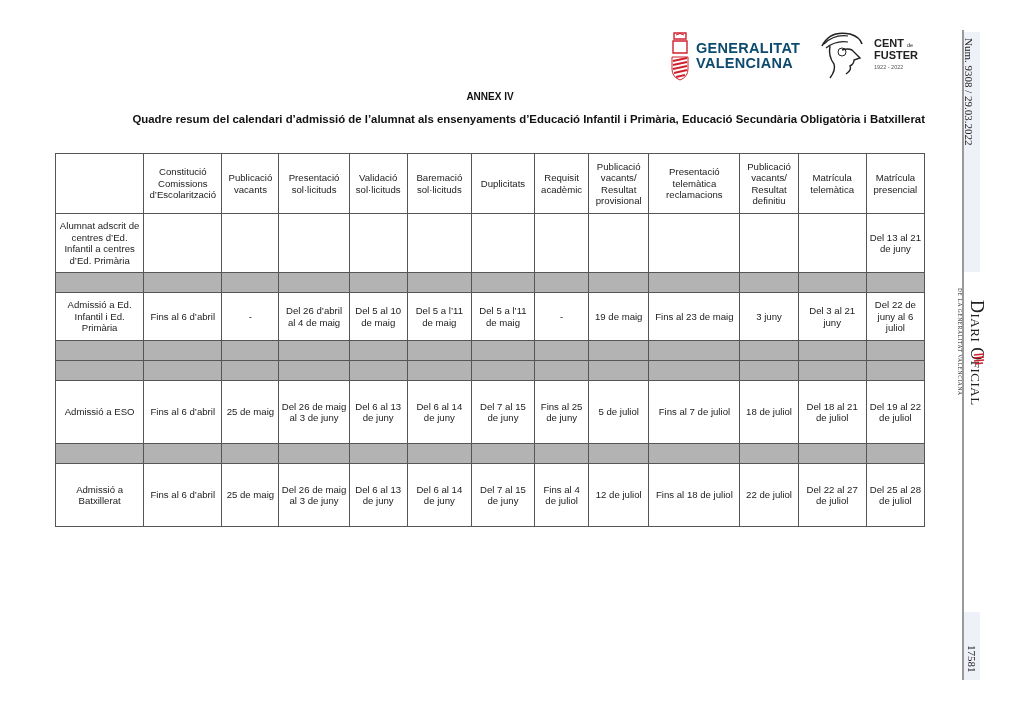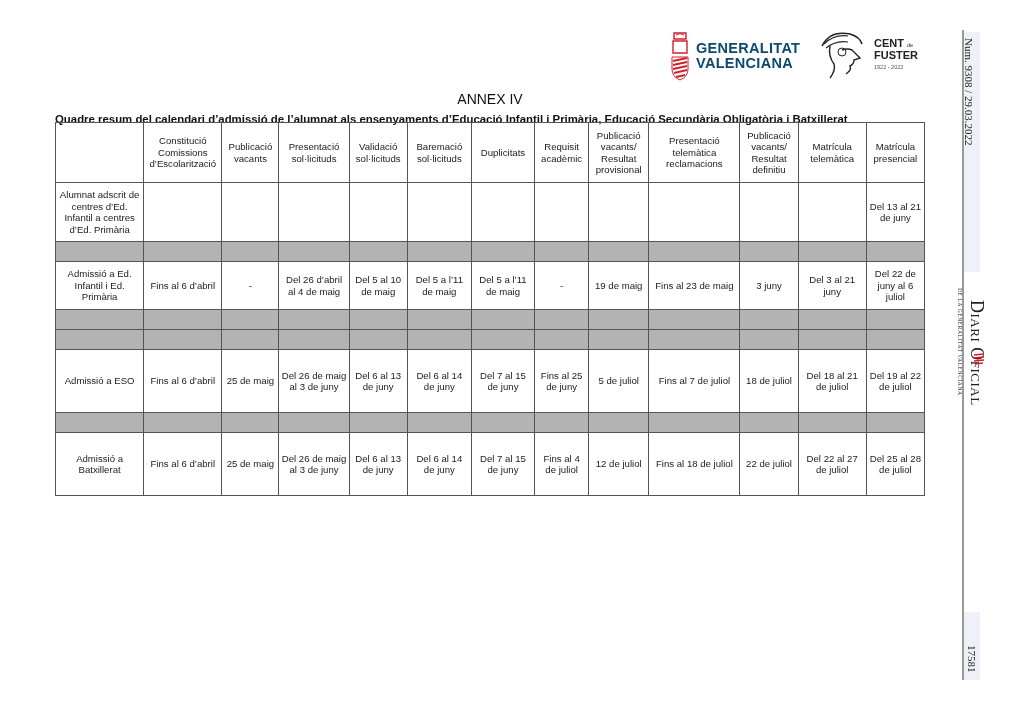--- a/index.html
+++ b/index.html
@@ -16,24 +16,24 @@
 
   .sidebar-line { position:absolute; left:962px; top:30px; width:2px; height:650px; background:#9a9a9a; }
   .sidebar-band { position:absolute; left:964px; width:16px; background:#eef1f8; }
   .vtext { position:absolute; writing-mode:vertical-rl; font-family:"Liberation Serif", serif; color:#222; }
   .v-num { left:963px; top:38px; font-size:11px; }
   .v-diari { left:966px; top:300px; font-size:18px; letter-spacing:0.5px; font-variant:small-caps; }
   .v-diari-sub { left:957px; top:288px; font-size:5.5px; letter-spacing:0.6px; }
   .v-page { left:966px; top:645px; font-size:11px; }
   .diari-mark { position:absolute; left:972px; top:352px; width:14px; height:14px; }
 
-  .annex-title { position:absolute; left:0; width:980px; top:91px; text-align:center; font-weight:normal; font-size:14px; }
-  .subtitle { position:absolute; left:55px; width:870px; top:113px; text-align:left; font-weight:bold; font-size:11.4px; line-height:12.5px; }
-
-  table.cal { position:absolute; left:55px; top:122px; border-collapse:collapse; table-layout:fixed; width:870px;border-radius:30px; }
+  .annex-title { position:absolute; left:0; width:980px; top:91px; text-align:center; font-weight:bold; font-size:10px; }
+  .subtitle { position:absolute; left:55px; width:870px; top:113px; text-align:right; font-weight:bold; font-size:11.4px; line-height:12.5px; }
+
+  table.cal { position:absolute; left:55px; top:153px; border-collapse:collapse; table-layout:fixed; width:870px;border-radius:30px; }
   table.cal td, table.cal th { border:1px solid #555; font-size:9.6px; text-align:center; vertical-align:middle;
           font-weight:normal; padding:1px 2px; line-height:11.5px; color:#222; }
   table.cal thead th { height:57px; }
   tr.sep td { background:#b3b3b3; height:19px; padding:0; }
   tr.r1 td { height:56px; }
   tr.r2 td { height:45px; }
   tr.r3 td { height:56px; }
   tr.r4 td { height:60px; }
   tr.r5 td { height:60px; }
 </style>

